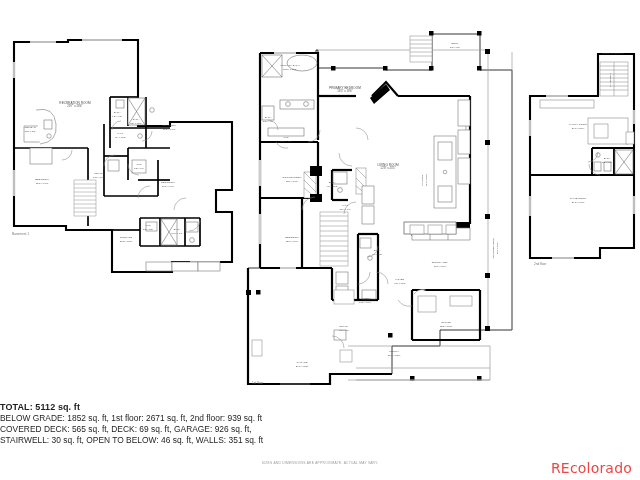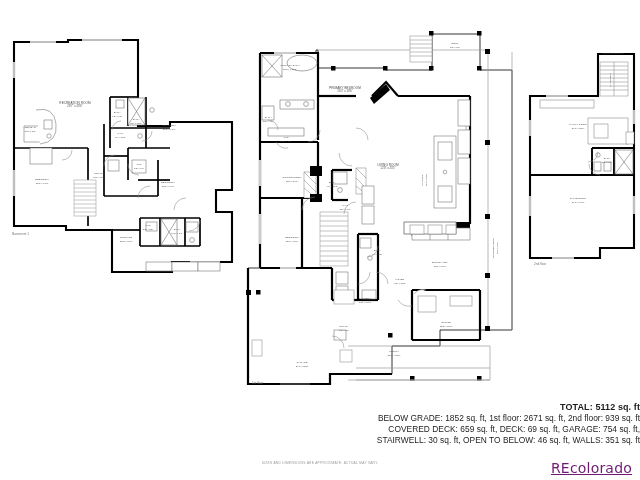--- a/index.html
+++ b/index.html
@@ -20,34 +20,33 @@
   }
   .room-label .nm{display:block;font-size:2.5px;letter-spacing:.05px;}
   .room-label .dim{display:block;font-size:2.3px;}
   .room-label.big .nm{font-size:3.1px;}
   .room-label.big .dim{font-size:2.8px;}
   .floor-tag{
     position:absolute;font-size:3.2px;color:#777;white-space:nowrap;
   }
   .vert{transform:translate(-50%,-50%) rotate(-90deg);}
   #summary{
-    position:absolute;left:0;right:0;top:402px;text-align:right;
+    position:absolute;left:0;right:0;top:402px;text-align:left;
     color:#1d1d1d;
   }
   #summary .total{font-size:9px;font-weight:bold;letter-spacing:.1px;margin-bottom:1px;}
   #summary .line{font-size:8.4px;line-height:1.32;letter-spacing:.02px;}
   #disclaimer{
     position:absolute;left:0;right:0;top:461px;text-align:center;
     font-size:3.3px;color:#9a9a9a;letter-spacing:.25px;
   }
   #watermark{
     position:absolute;right:8px;bottom:4px;
-    font-size:14px;color:#701a75;letter-spacing:.2px;
+    font-size:14px;color:#ef4444;letter-spacing:.2px;
     font-family:"DejaVu Sans", sans-serif;
-    text-decoration:underline;
   }
 </style>
 </head>
 <body>
 
 <svg id="plan-canvas" viewBox="0 0 640 480">
   <defs>
     <g id="stair-h"></g>
   </defs>
 
@@ -562,19 +561,19 @@
 
 <div id="tag-layer">
     <div class="floor-tag" style="left: 12px; top: 232px;">Basement 1</div>
     <div class="floor-tag" style="left: 252px; top: 381px;">1st floor</div>
     <div class="floor-tag" style="left: 534px; top: 262px;">2nd floor</div>
   </div>
 
 <div id="summary">
   <div class="total">TOTAL: 5112 sq. ft</div>
   <div class="line">BELOW GRADE: 1852 sq. ft, 1st floor: 2671 sq. ft, 2nd floor: 939 sq. ft</div>
-  <div class="line">COVERED DECK: 659 sq. ft, DECK: 69 sq. ft, GARAGE: 754 sq. ft,</div>
+  <div class="line">COVERED DECK: 565 sq. ft, DECK: 69 sq. ft, GARAGE: 926 sq. ft,</div>
   <div class="line">STAIRWELL: 30 sq. ft, OPEN TO BELOW: 46 sq. ft, WALLS: 351 sq. ft</div>
 </div>
 
 <div id="disclaimer">SIZES AND DIMENSIONS ARE APPROXIMATE, ACTUAL MAY VARY.</div>
 
 <div id="watermark">REcolorado</div>
 
 </body></html>

